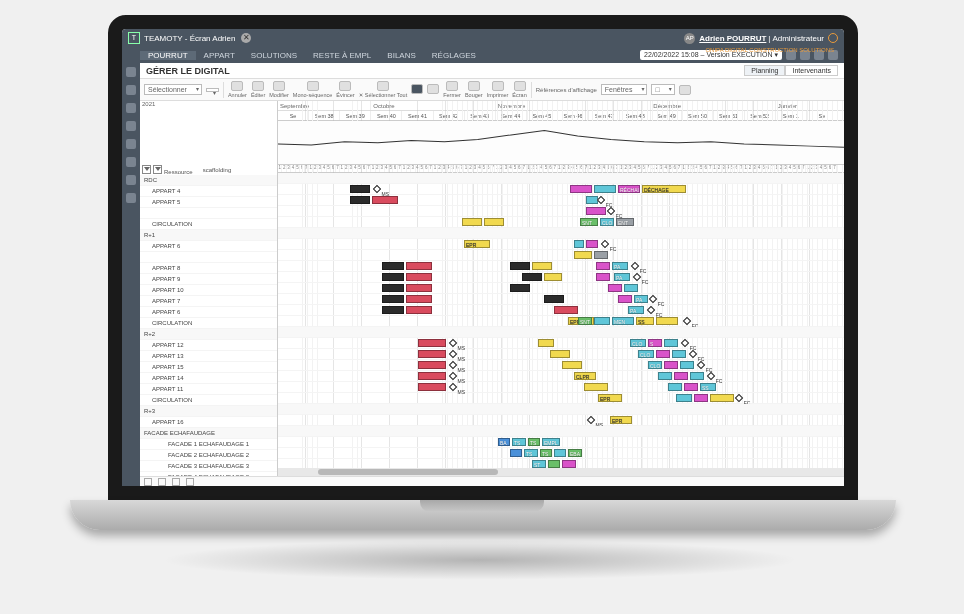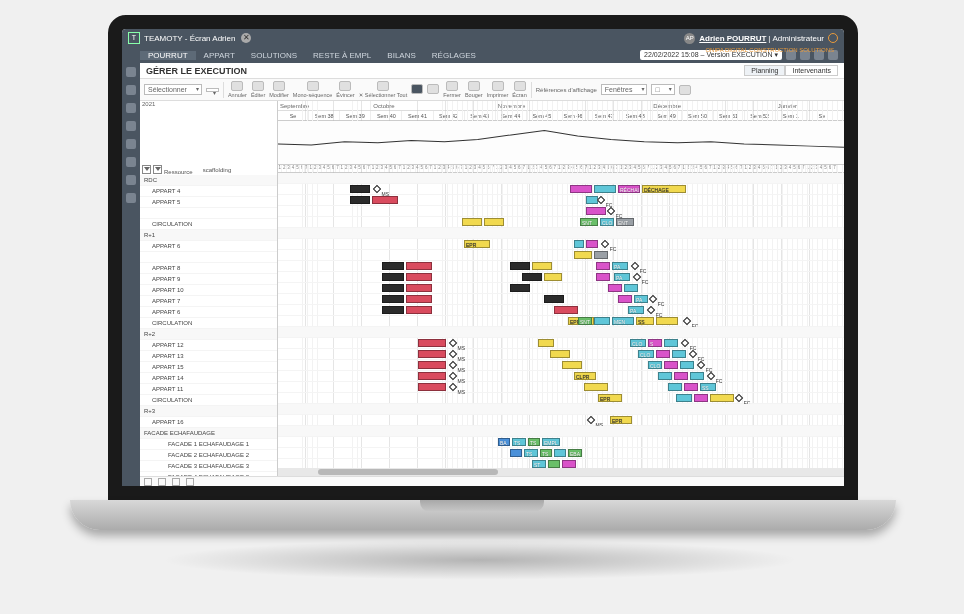--- a/index.html
+++ b/index.html
@@ -125,21 +125,21 @@
       <span class="ri"></span>
       <span class="ri"></span>
       <span class="ri"></span>
       <span class="ri"></span>
       <span class="ri"></span>
       <span class="ri"></span>
     </div>
 
     <div class="content">
       <div class="page-header">
-        <span>GÉRER LE EXECUTION</span>
+        <span>GÉRER LE DIGITAL</span>
         <span class="tabs">
           <span class="tab active">Planning</span>
           <span class="tab">Intervenants</span>
         </span>
       </div>
 
       <div class="toolbar">
         <span class="dd">Sélectionner</span>
         <span class="dd" style="width:12px;padding:1px 10px 1px 1px;"></span>
         <span class="sep"></span>

